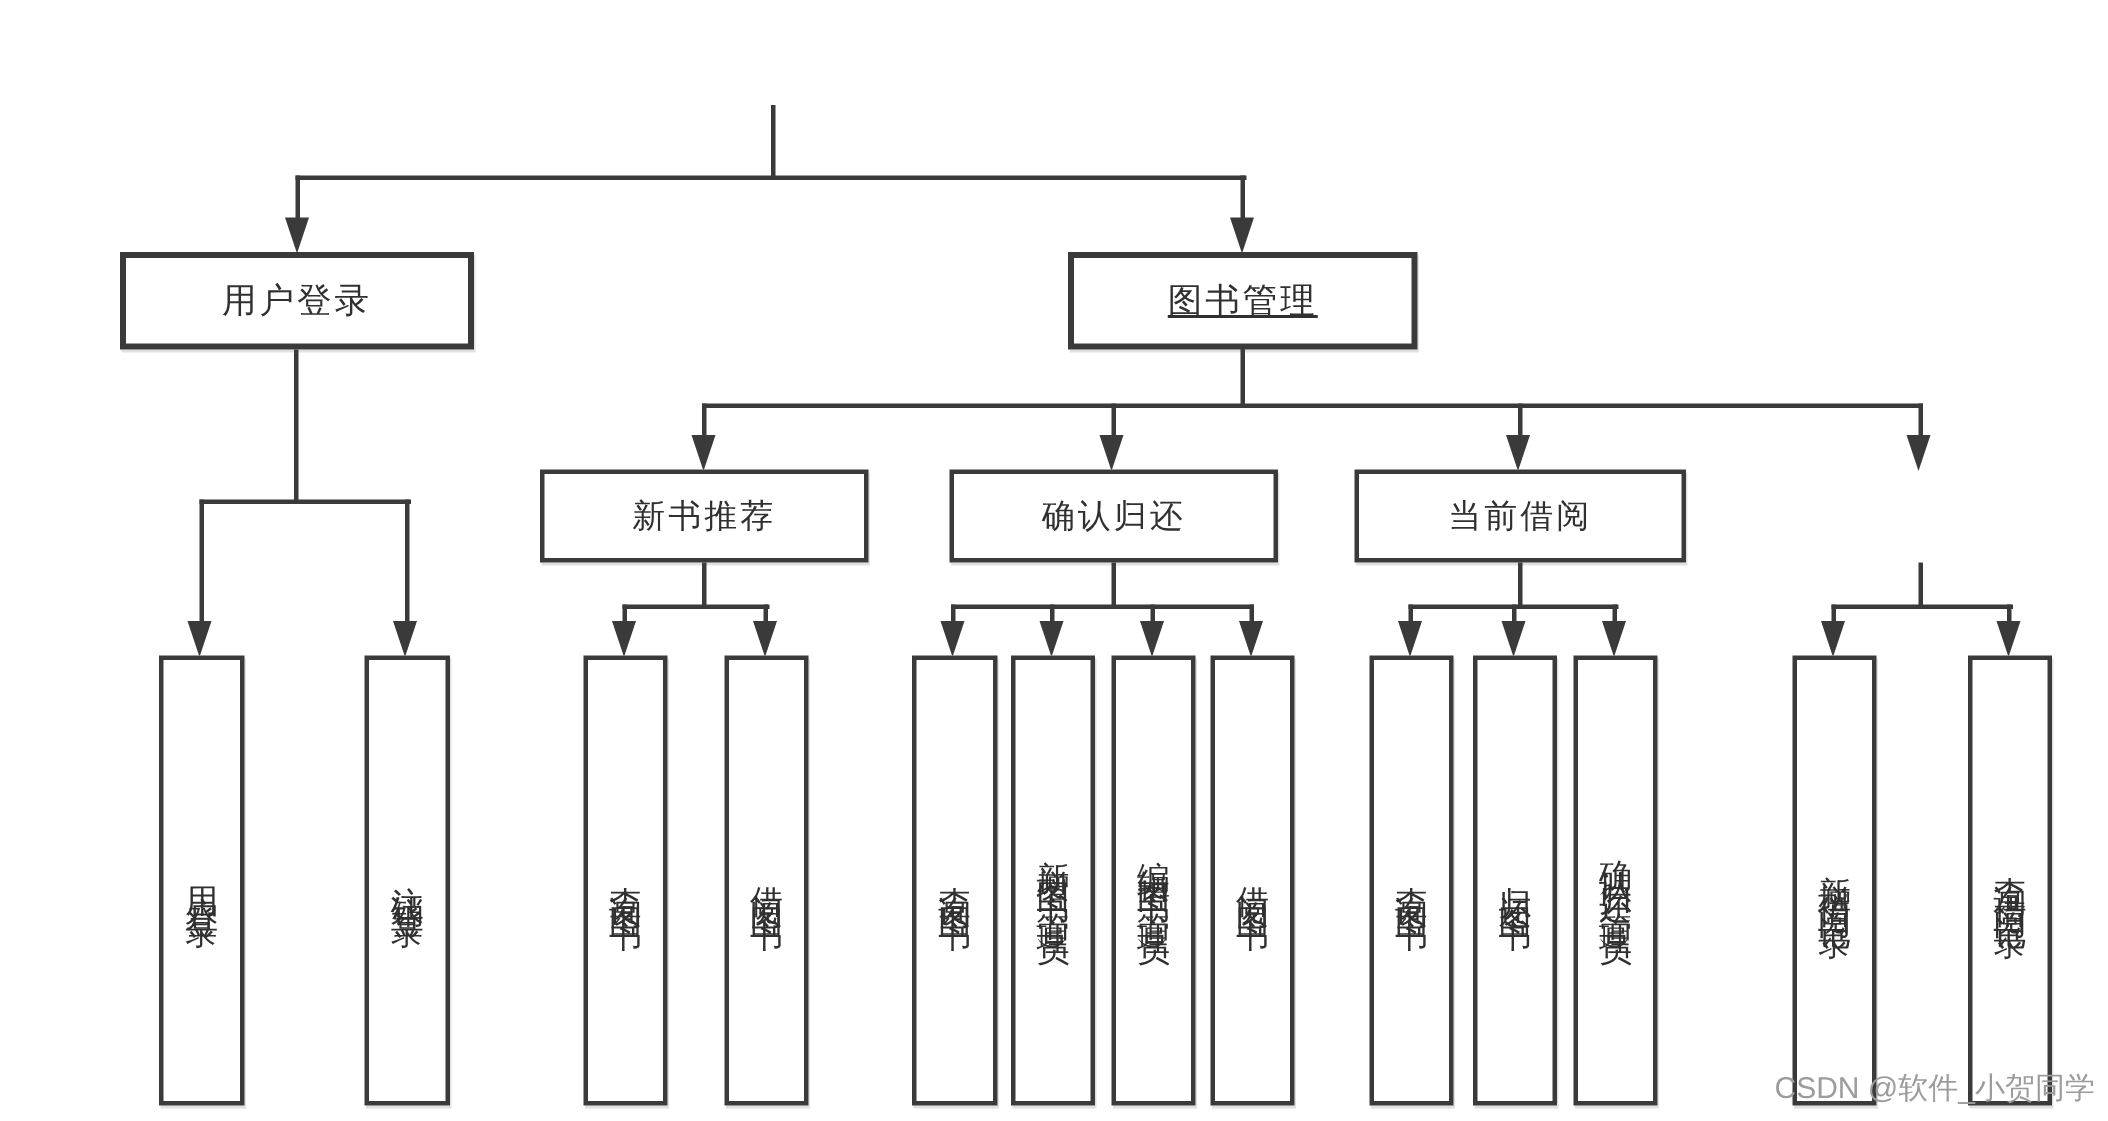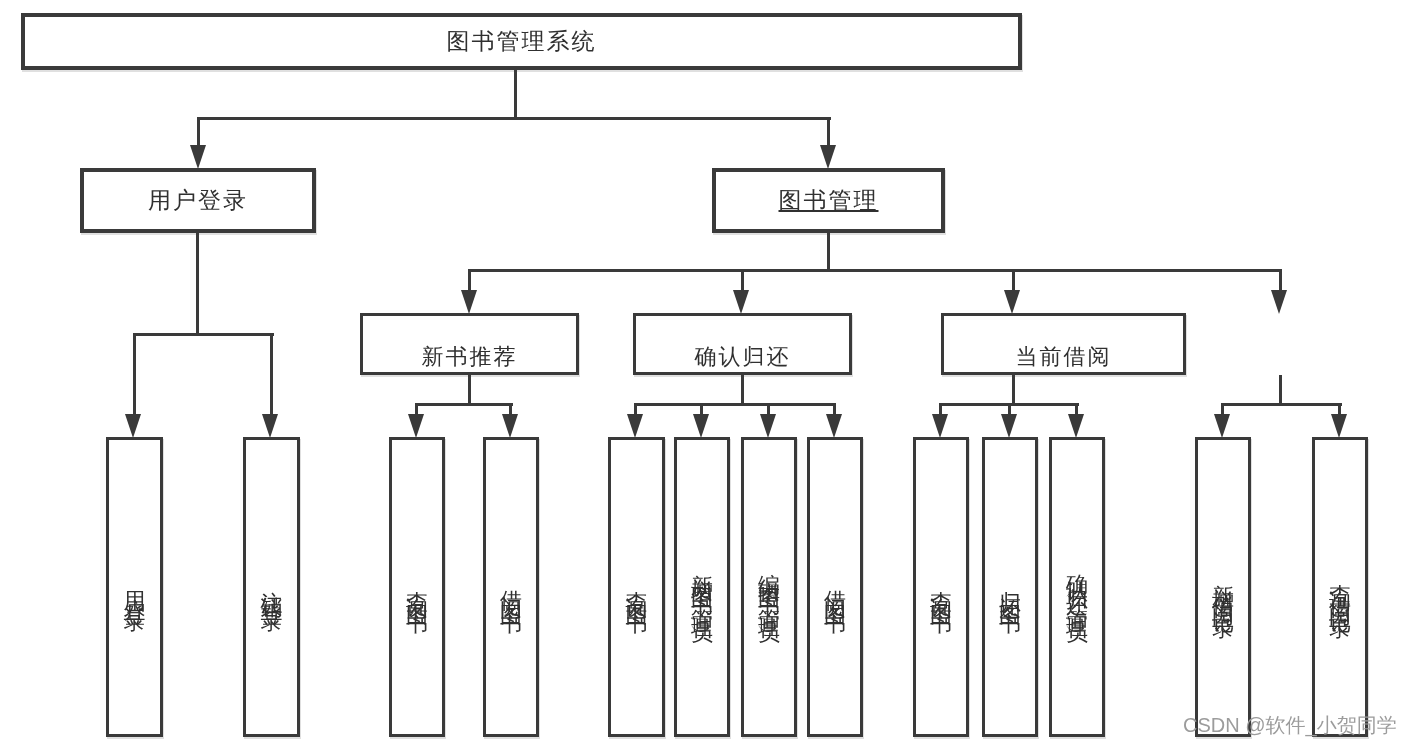--- a/index.html
+++ b/index.html
@@ -18,21 +18,21 @@
   .box{
     position:absolute;
     box-sizing:border-box;
     background:#ffffff;
     border:4px solid var(--line);
     display:flex;align-items:center;justify-content:center;
     color:var(--text);
     box-shadow:1px 2px 0 rgba(0,0,0,0.12);
   }
   .box .lbl{font-size:23px;letter-spacing:2px;white-space:nowrap;}
-  .box.l3{border-width:3px;align-items:flex-end;}
+  .box.l3{border-width:3px;}
   .box.l3 .lbl{font-size:22px;}
   .vbox{
     position:absolute;
     box-sizing:border-box;
     background:#ffffff;
     border:3px solid var(--line);
     display:flex;align-items:center;justify-content:center;
     color:var(--text);
     box-shadow:1px 2px 0 rgba(0,0,0,0.12);
   }
@@ -57,23 +57,20 @@
     color:var(--wm);
     white-space:nowrap;
     z-index:10;
   }
 </style>
 </head>
 <body>
 
 <div class="canvas">
 
-  <div class="box" style="left:21px;top:13px;width:1001px;height:57px;">
-    <span class="lbl">图书管理系统</span>
-  </div>
 
   <div class="vline" style="left:514px;top:70px;height:49px;"></div>
   <div class="hline" style="left:197px;top:117px;width:634px;"></div>
   <div class="vline" style="left:197px;top:117px;height:30px;"></div>
   <div class="vline" style="left:827px;top:117px;height:30px;"></div>
   <div class="arrow" style="left:190px;top:145px;"></div>
   <div class="arrow" style="left:820px;top:145px;"></div>
 
   <div class="box" style="left:80px;top:168px;width:236px;height:65px;">
     <span class="lbl">用户登录</span>
@@ -99,21 +96,21 @@
   <div class="arrow" style="left:733px;top:290px;"></div>
   <div class="arrow" style="left:1004px;top:290px;"></div>
   <div class="arrow" style="left:1271px;top:290px;"></div>
 
   <div class="box l3" style="left:360px;top:313px;width:219px;height:62px;">
     <span class="lbl">新书推荐</span>
   </div>
   <div class="box l3" style="left:633px;top:313px;width:219px;height:62px;">
     <span class="lbl">确认归还</span>
   </div>
-  <div class="box l3" style="left:941px;top:313px;width:245px;height:62px;">
+  <div class="box l3" style="left:903px;top:313px;width:221px;height:62px;">
     <span class="lbl">当前借阅</span>
   </div>
 
   <div class="vline" style="left:468px;top:375px;height:31px;"></div>
   <div class="hline" style="left:415px;top:403px;width:98px;"></div>
   <div class="vline" style="left:415px;top:403px;height:15px;"></div>
   <div class="vline" style="left:509px;top:403px;height:15px;"></div>
   <div class="arrow" style="left:408px;top:414px;"></div>
   <div class="arrow" style="left:502px;top:414px;"></div>
 

